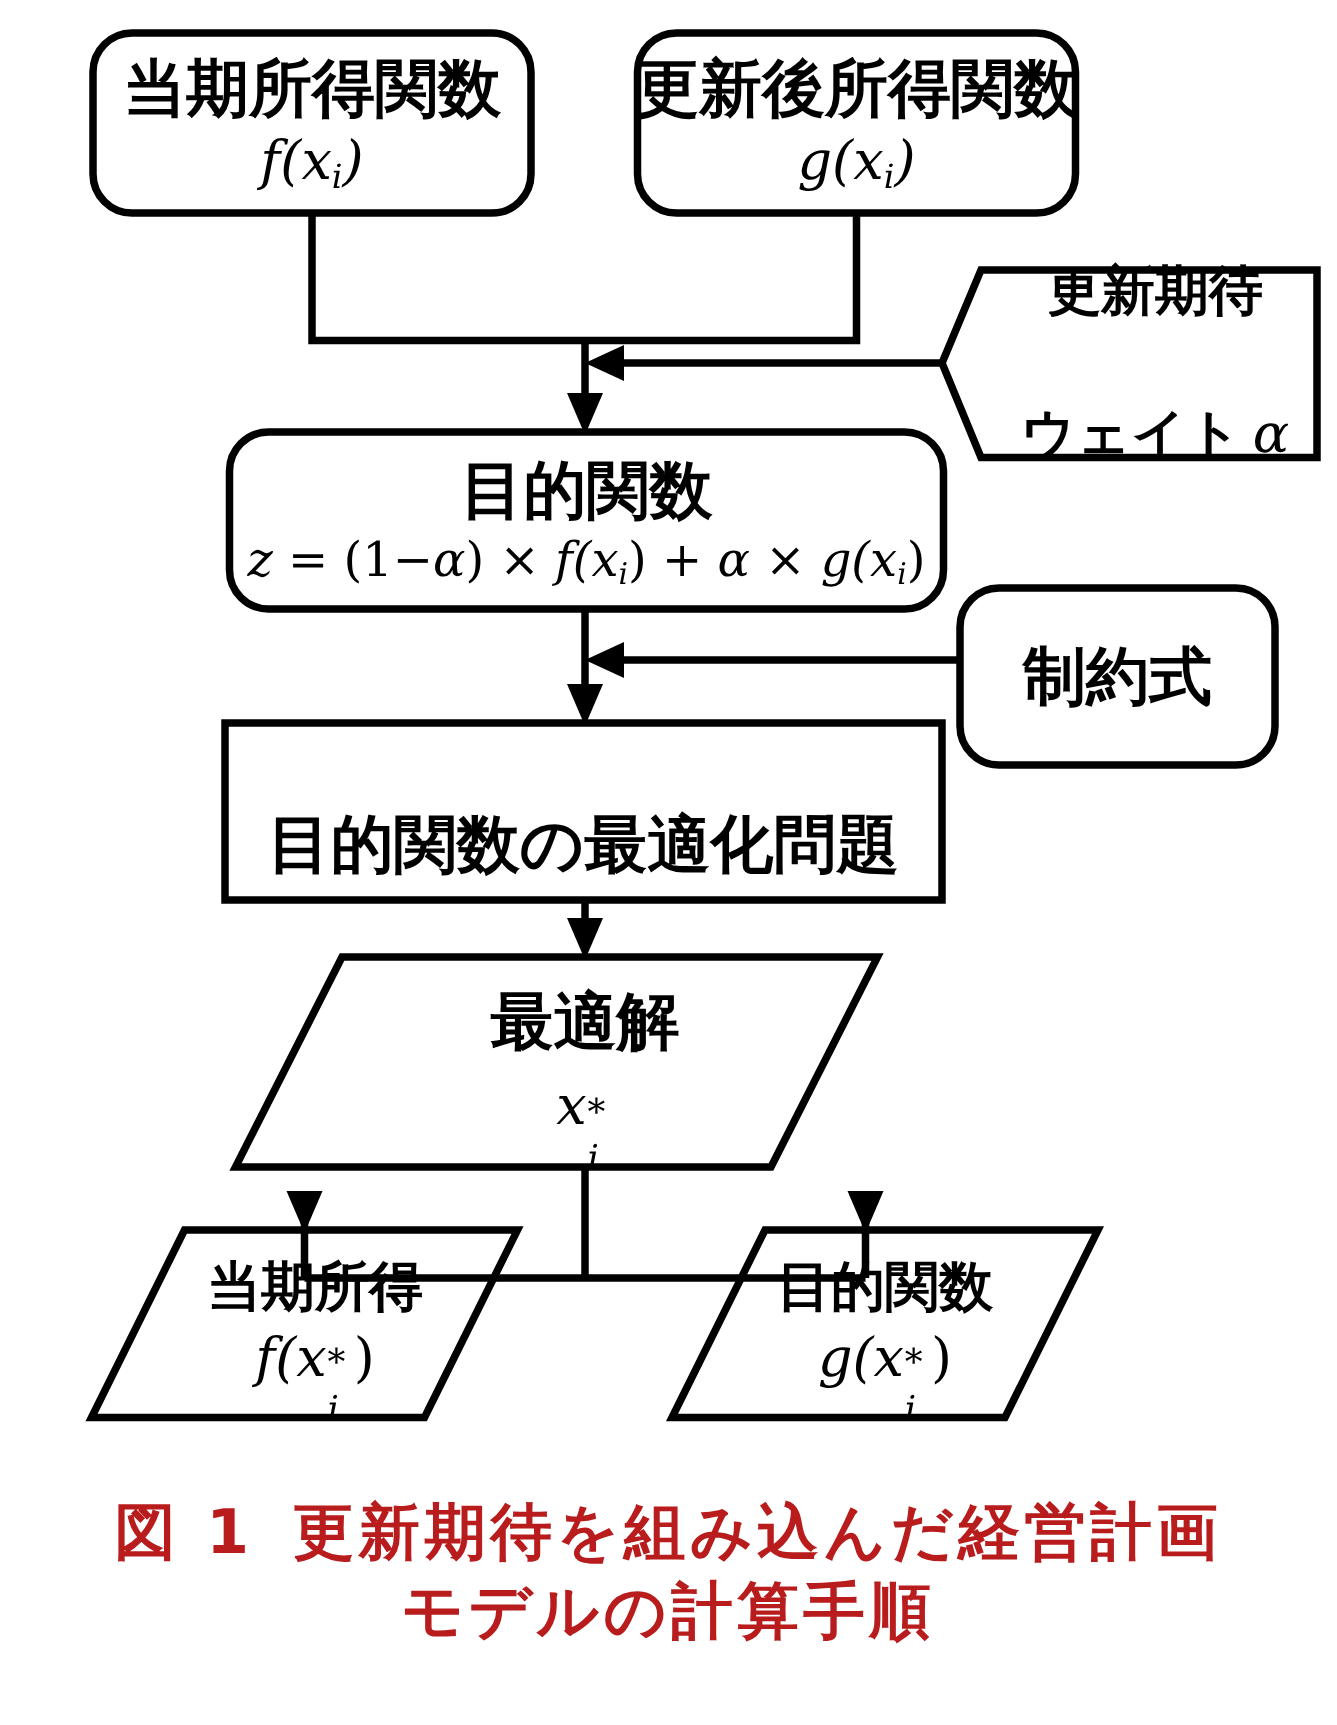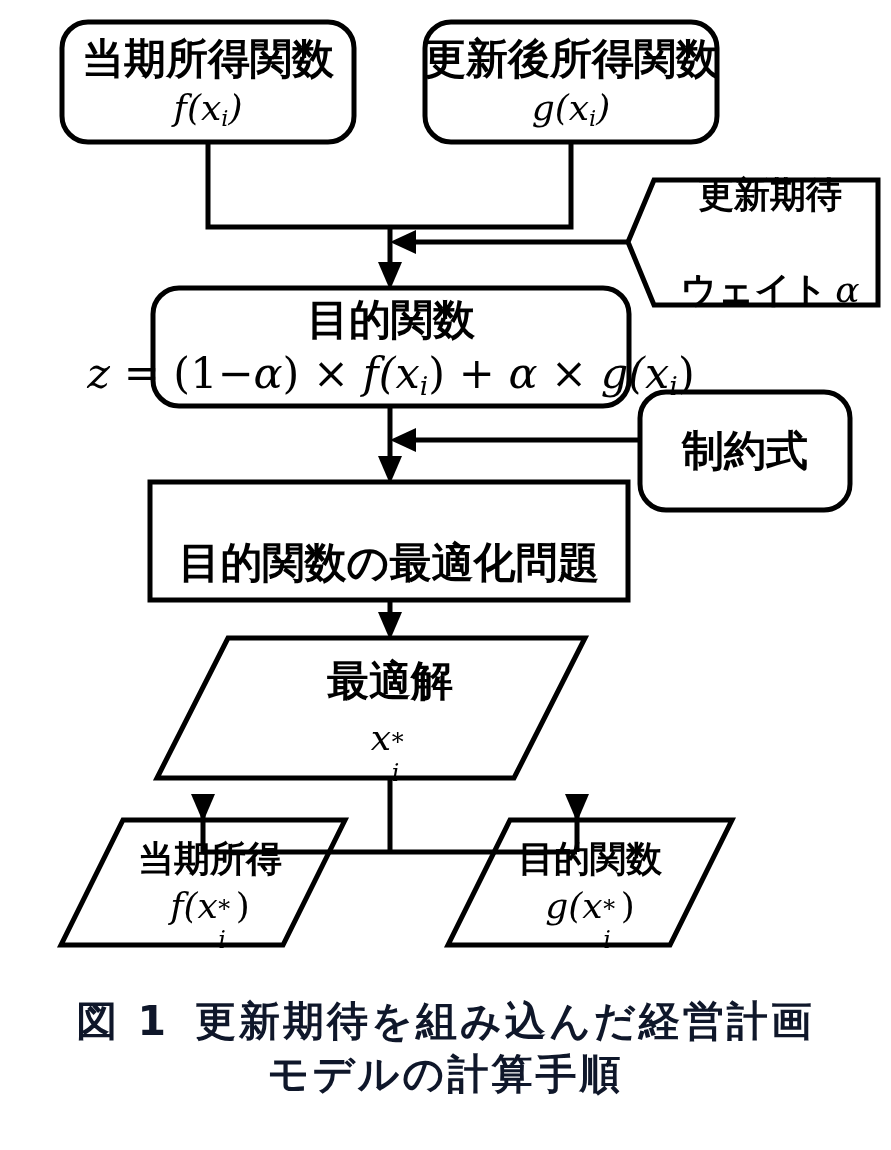--- a/index.html
+++ b/index.html
@@ -134,37 +134,37 @@
     align-items: center; justify-content: center;
   }
   #t-updincome {
     left: 455px; top: 820px; width: 270px; height: 125px;
     display: flex; flex-direction: column;
     align-items: center; justify-content: center;
   }
   .jp-big { font-size: 42px; }
   .jp-mid { font-size: 36px; }
   .math-big { font-size: 36px; }
-  .math-formula { font-size: 43px; }
+  .math-formula { font-size: 32px; }
   .line2 { margin-top: 6px; }
 
   #caption {
     position: absolute;
     left: 0;
     top: 995px;
     width: 891px;
     text-align: center;
   }
   #caption .cap-line {
     font-family: "DejaVu Sans", "Liberation Sans", sans-serif;
     font-weight: 700;
     font-size: 41px;
     letter-spacing: 3px;
     line-height: 1.30;
-    color: #0f172a;
+    color: #b91c1c;
   }
   .cap-gap { display: inline-block; width: 26px; }
 </style>
 </head>
 <body>
 
 <div id="figure">
 
   <svg class="flow" viewBox="0 0 891 1150" xmlns="http://www.w3.org/2000/svg">
 

